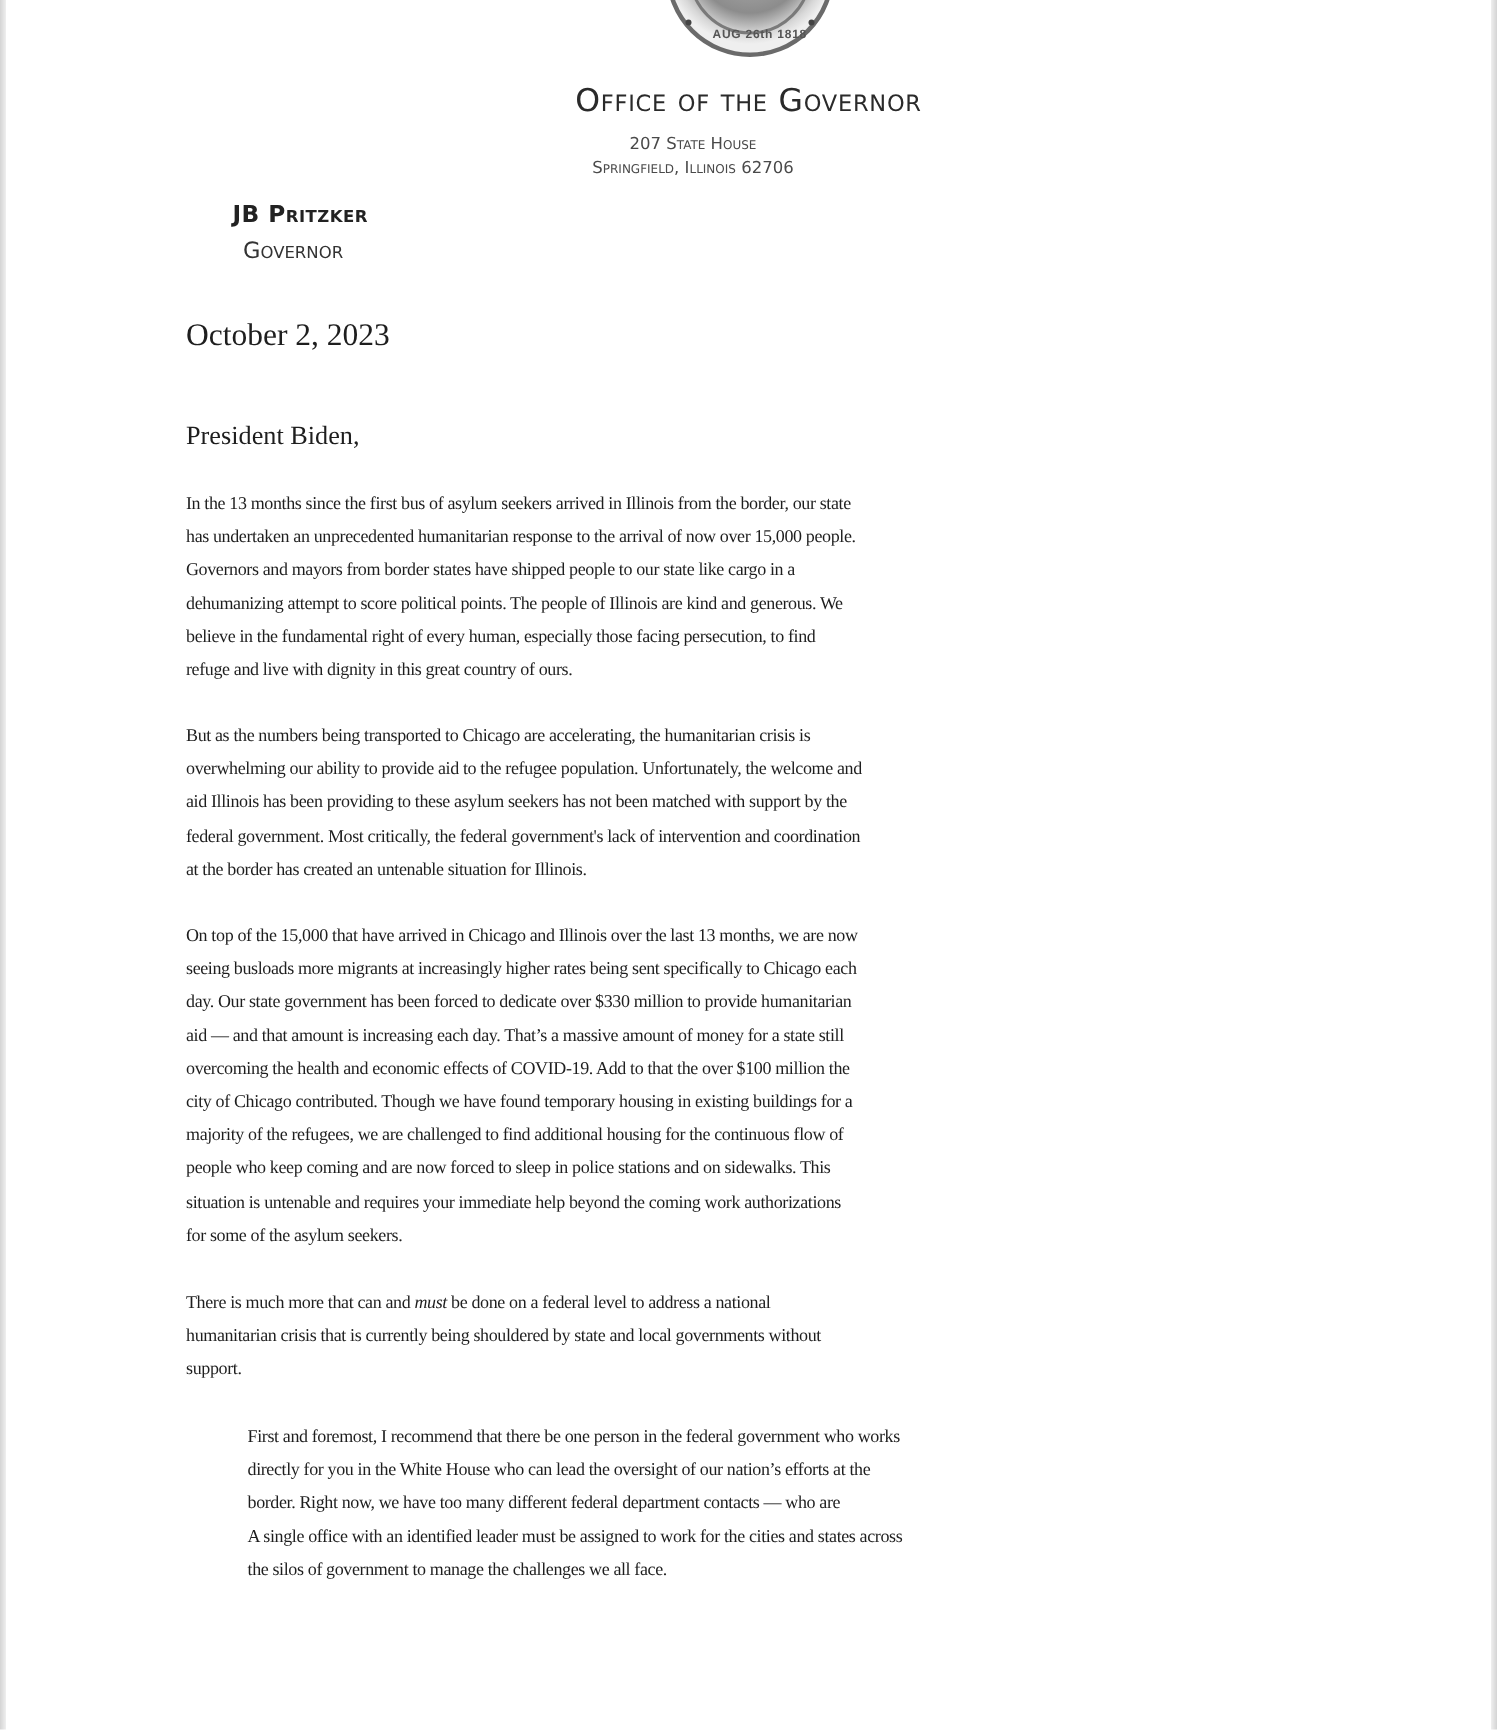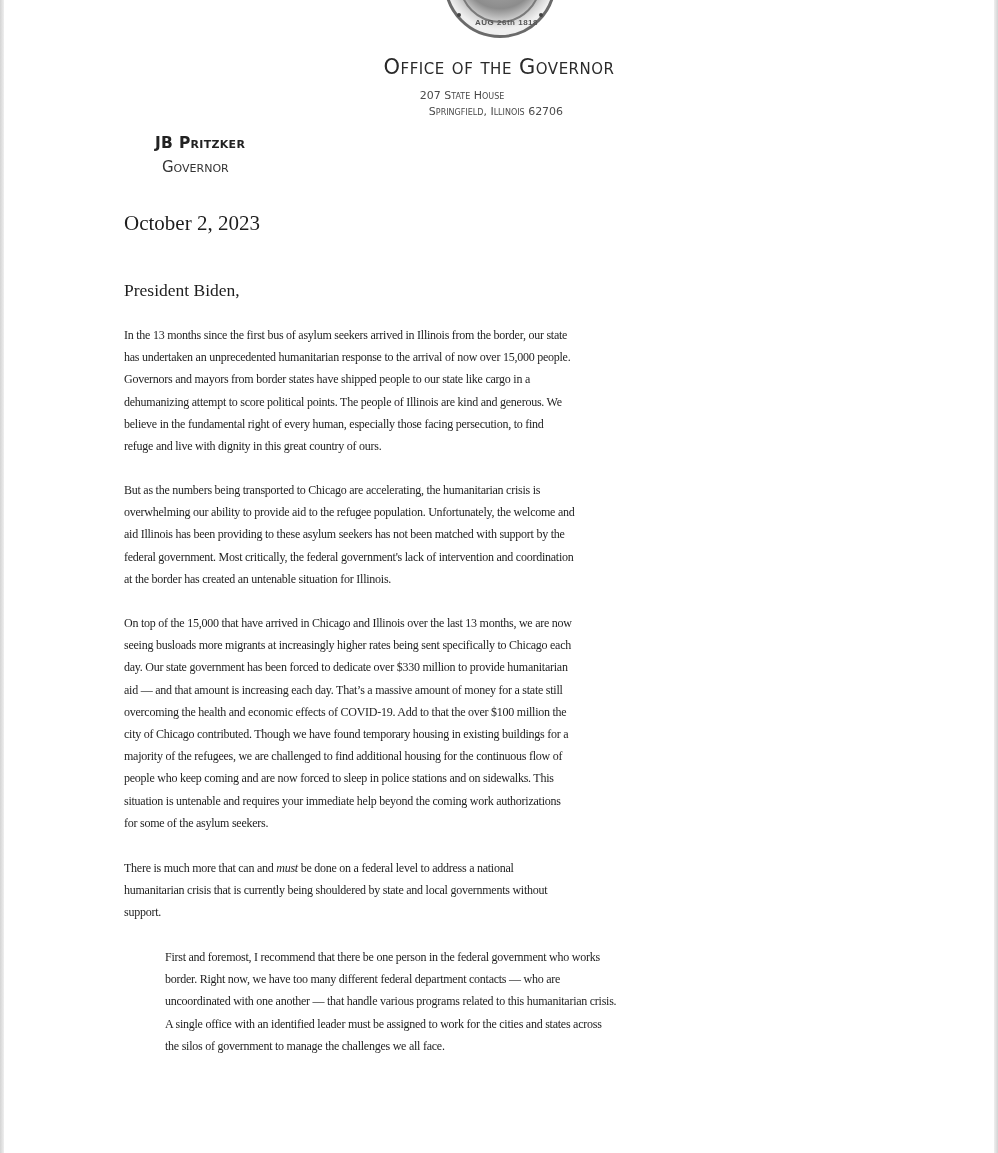--- a/index.html
+++ b/index.html
@@ -33,21 +33,21 @@
       position: absolute; left: 0; width: 998px; top: 55px;
       text-align: center; font-family: "DejaVu Sans", sans-serif;
       font-size: 21px; font-variant: small-caps; letter-spacing: 0.5px; color: #2a2a2a;
     }
     .addr {
       position: absolute; left: 0; width: 924px;
       text-align: center; font-family: "DejaVu Sans", sans-serif;
       font-variant: small-caps; font-size: 11px; color: #4a4a4a;
     }
     .addr1 { top: 89px; }
-    .addr2 { top: 105px; padding-left: 34px; }
+    .addr2 { top: 105px; }
     .gov-name {
       position: absolute; left: 155px; top: 134px;
       font-family: "DejaVu Sans", sans-serif; font-weight: bold;
       font-variant: small-caps; font-size: 15.5px; color: #222; letter-spacing: 0.3px;
     }
     .gov-title {
       position: absolute; left: 162px; top: 158px;
       font-family: "DejaVu Sans", sans-serif; font-variant: small-caps;
       font-size: 15px; color: #333;
     }
@@ -119,17 +119,17 @@
 </p>
 
 <p class="para p4">
   <span class="line"><span>There is much more that can and </span><em>must</em><span> be done on a federal level to address a national</span></span>
   <span class="line">humanitarian crisis that is currently being shouldered by state and local governments without</span>
   <span class="line">support.</span>
 </p>
 
 <p class="para p5">
   <span class="line">First and foremost, I recommend that there be one person in the federal government who works</span>
+  <span class="line">directly for you in the White House who can lead the oversight of our nation’s efforts at the</span>
   <span class="line">border. Right now, we have too many different federal department contacts — who are</span>
-  <span class="line">uncoordinated with one another — that handle various programs related to this humanitarian crisis.</span>
   <span class="line">A single office with an identified leader must be assigned to work for the cities and states across</span>
   <span class="line">the silos of government to manage the challenges we all face.</span>
 </p>
 
 </body></html>

